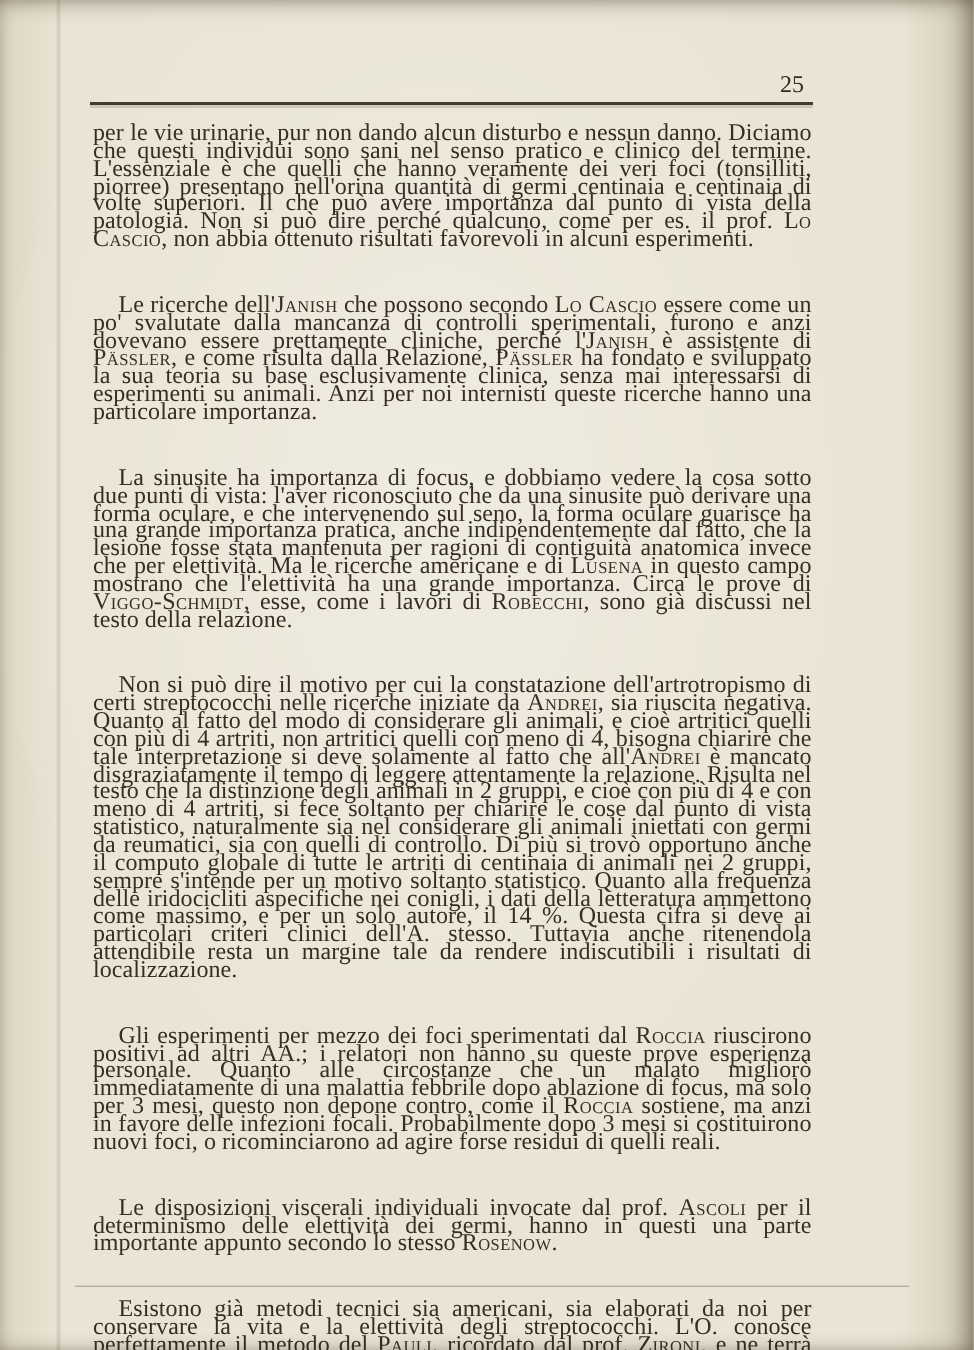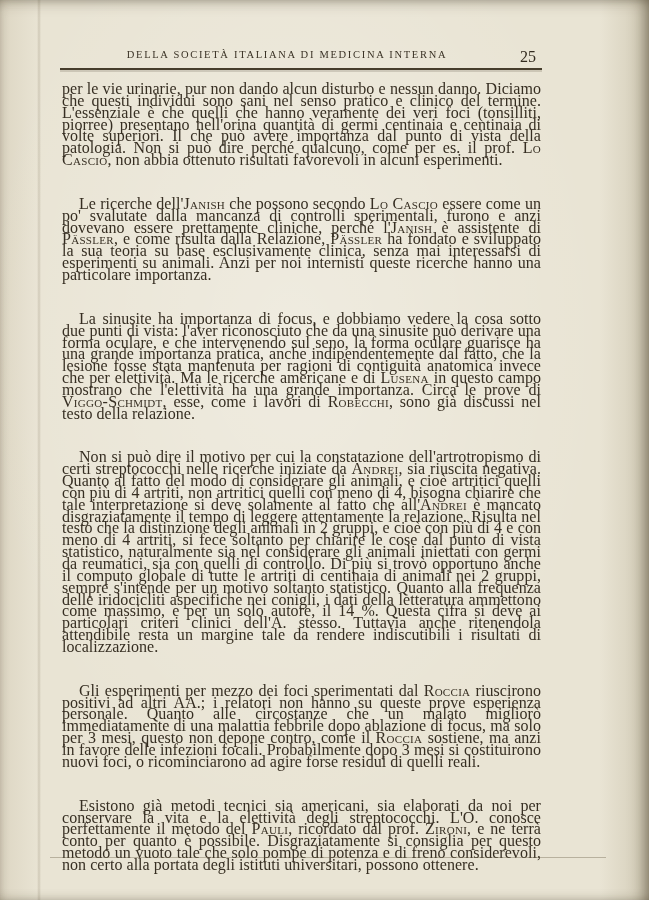--- a/index.html
+++ b/index.html
@@ -52,32 +52,32 @@
   }
 </style>
 </head>
 <body>
 
 <div class="page">
 
   <div class="crease"></div>
 
   <div class="header">
-    <div class="journal-title">DELLA SOCIETÀ ITALIANA DI MEDICINA INTERNA</div>
     <div class="page-number">25</div>
   </div>
 
   <div class="rule"></div>
 
   <div class="body-text">
     <p>per le vie urinarie, pur non dando alcun disturbo e nessun danno. Diciamo che questi individui sono sani nel senso pratico e clinico del termine. L'essenziale è che quelli che hanno veramente dei veri foci (tonsilliti, piorree) presentano nell'orina quantità di germi centinaia e centinaia di volte superiori. Il che può avere importanza dal punto di vista della patologia. Non si può dire perché qualcuno, come per es. il prof. <span class="sc">Lo Cascio</span>, non abbia ottenuto risultati favorevoli in alcuni esperimenti.</p>
     <p>Le ricerche dell'<span class="sc">Janish</span> che possono secondo <span class="sc">Lo Cascio</span> essere come un po' svalutate dalla mancanza di controlli sperimentali, furono e anzi dovevano essere prettamente cliniche, perché l'<span class="sc">Janish</span> è assistente di <span class="sc">Pässler</span>, e come risulta dalla Relazione, <span class="sc">Pässler</span> ha fondato e sviluppato la sua teoria su base esclusivamente clinica, senza mai interessarsi di esperimenti su animali. Anzi per noi internisti queste ricerche hanno una particolare importanza.</p>
     <p>La sinusite ha importanza di focus, e dobbiamo vedere la cosa sotto due punti di vista: l'aver riconosciuto che da una sinusite può derivare una forma oculare, e che intervenendo sul seno, la forma oculare guarisce ha una grande importanza pratica, anche indipendentemente dal fatto, che la lesione fosse stata mantenuta per ragioni di contiguità anatomica invece che per elettività. Ma le ricerche americane e di <span class="sc">Lusena</span> in questo campo mostrano che l'elettività ha una grande importanza. Circa le prove di <span class="sc">Viggo-Schmidt</span>, esse, come i lavori di <span class="sc">Robecchi</span>, sono già discussi nel testo della relazione.</p>
     <p>Non si può dire il motivo per cui la constatazione dell'artrotropismo di certi streptococchi nelle ricerche iniziate da <span class="sc">Andrei</span>, sia riuscita negativa. Quanto al fatto del modo di considerare gli animali, e cioè artritici quelli con più di 4 artriti, non artritici quelli con meno di 4, bisogna chiarire che tale interpretazione si deve solamente al fatto che all'<span class="sc">Andrei</span> è mancato disgraziatamente il tempo di leggere attentamente la relazione. Risulta nel testo che la distinzione degli animali in 2 gruppi, e cioè con più di 4 e con meno di 4 artriti, si fece soltanto per chiarire le cose dal punto di vista statistico, naturalmente sia nel considerare gli animali iniettati con germi da reumatici, sia con quelli di controllo. Di più si trovò opportuno anche il computo globale di tutte le artriti di centinaia di animali nei 2 gruppi, sempre s'intende per un motivo soltanto statistico. Quanto alla frequenza delle iridocicliti aspecifiche nei conigli, i dati della letteratura ammettono come massimo, e per un solo autore, il 14 %. Questa cifra si deve ai particolari criteri clinici dell'A. stesso. Tuttavia anche ritenendola attendibile resta un margine tale da rendere indiscutibili i risultati di localizzazione.</p>
     <p>Gli esperimenti per mezzo dei foci sperimentati dal <span class="sc">Roccia</span> riuscirono positivi ad altri AA.; i relatori non hanno su queste prove esperienza personale. Quanto alle circostanze che un malato migliorò immediatamente di una malattia febbrile dopo ablazione di focus, ma solo per 3 mesi, questo non depone contro, come il <span class="sc">Roccia</span> sostiene, ma anzi in favore delle infezioni focali. Probabilmente dopo 3 mesi si costituirono nuovi foci, o ricominciarono ad agire forse residui di quelli reali.</p>
+    <p>Le disposizioni viscerali individuali invocate dal prof. <span class="sc">Ascoli</span> per il determinismo delle elettività dei germi, hanno in questi una parte importante appunto secondo lo stesso <span class="sc">Rosenow</span>.</p>
     <p>Esistono già metodi tecnici sia americani, sia elaborati da noi per conservare la vita e la elettività degli streptococchi. L'O. conosce perfettamente il metodo del <span class="sc">Pauli</span>, ricordato dal prof. <span class="sc">Zironi</span>, e ne terrà conto per quanto è possibile. Disgraziatamente si consiglia per questo metodo un vuoto tale che solo pompe di potenza e di freno considerevoli, non certo alla portata degli istituti universitari, possono ottenere.</p>
   </div>
 
   <div class="bottom-line"></div>
 
   <div class="edge-shadow"></div>
 
 </div>
 
 </body></html>

